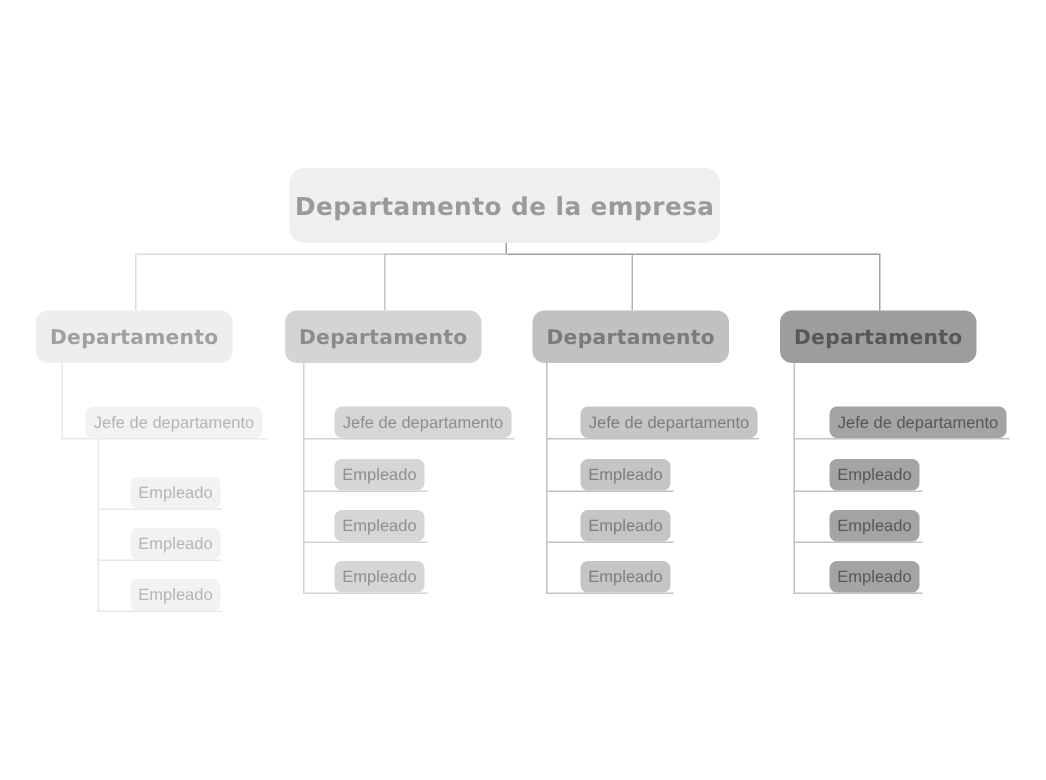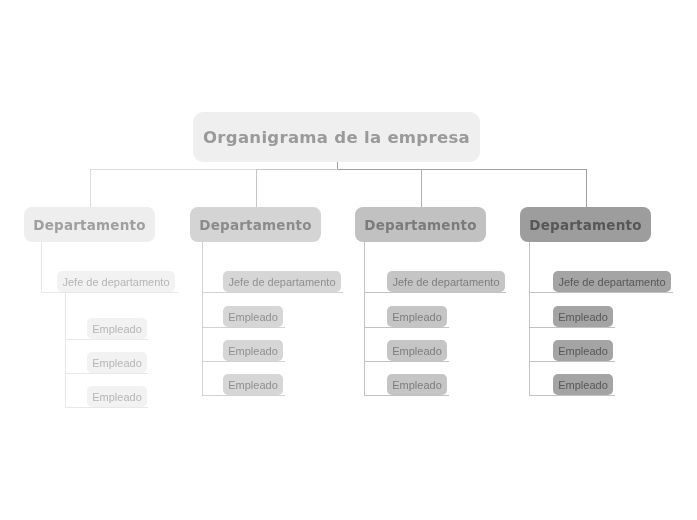--- a/index.html
+++ b/index.html
@@ -46,21 +46,21 @@
   <div class="line" style="left: 364px; top: 327px; width: 85px; height: 1px; background-color: rgb(194, 194, 194);"></div>
   <div class="line" style="left: 364px; top: 361px; width: 85px; height: 1px; background-color: rgb(194, 194, 194);"></div>
   <div class="line" style="left: 364px; top: 395px; width: 85px; height: 1px; background-color: rgb(194, 194, 194);"></div>
 
   <div class="line" style="left: 529px; top: 242px; width: 1px; height: 154px; background-color: rgb(194, 194, 194);"></div>
   <div class="line" style="left: 529px; top: 292px; width: 144px; height: 1px; background-color: rgb(194, 194, 194);"></div>
   <div class="line" style="left: 529px; top: 327px; width: 86px; height: 1px; background-color: rgb(194, 194, 194);"></div>
   <div class="line" style="left: 529px; top: 361px; width: 86px; height: 1px; background-color: rgb(194, 194, 194);"></div>
   <div class="line" style="left: 529px; top: 395px; width: 86px; height: 1px; background-color: rgb(194, 194, 194);"></div>
 
-  <div class="node root-node" style="left: 193px; top: 112px; width: 287px; height: 50px; background-color: rgb(239, 239, 239); color: rgb(154, 154, 154);">Organigrama de la empresa</div>
+  <div class="node root-node" style="left: 193px; top: 112px; width: 287px; height: 50px; background-color: rgb(239, 239, 239); color: rgb(154, 154, 154);">Departamento de la empresa</div>
 
   <div class="node dept-node" style="left: 24px; top: 207px; width: 131px; height: 35px; background-color: rgb(238, 238, 238); color: rgb(159, 159, 159);">Departamento</div>
   <div class="node dept-node" style="left: 190px; top: 207px; width: 131px; height: 35px; background-color: rgb(212, 212, 212); color: rgb(139, 139, 139);">Departamento</div>
   <div class="node dept-node" style="left: 355px; top: 207px; width: 131px; height: 35px; background-color: rgb(193, 193, 193); color: rgb(123, 123, 123);">Departamento</div>
   <div class="node dept-node" style="left: 520px; top: 207px; width: 131px; height: 35px; background-color: rgb(157, 157, 157); color: rgb(87, 87, 87);">Departamento</div>
 
   <div class="node child-node" style="left: 57px; top: 271px; width: 118px; height: 21px; background-color: rgb(242, 242, 242); color: rgb(181, 181, 181);">Jefe de departamento</div>
   <div class="node child-node" style="left: 87px; top: 318px; width: 60px; height: 21px; background-color: rgb(242, 242, 242); color: rgb(181, 181, 181);">Empleado</div>
   <div class="node child-node" style="left: 87px; top: 352px; width: 60px; height: 21px; background-color: rgb(242, 242, 242); color: rgb(181, 181, 181);">Empleado</div>
   <div class="node child-node" style="left: 87px; top: 386px; width: 60px; height: 21px; background-color: rgb(242, 242, 242); color: rgb(181, 181, 181);">Empleado</div>

